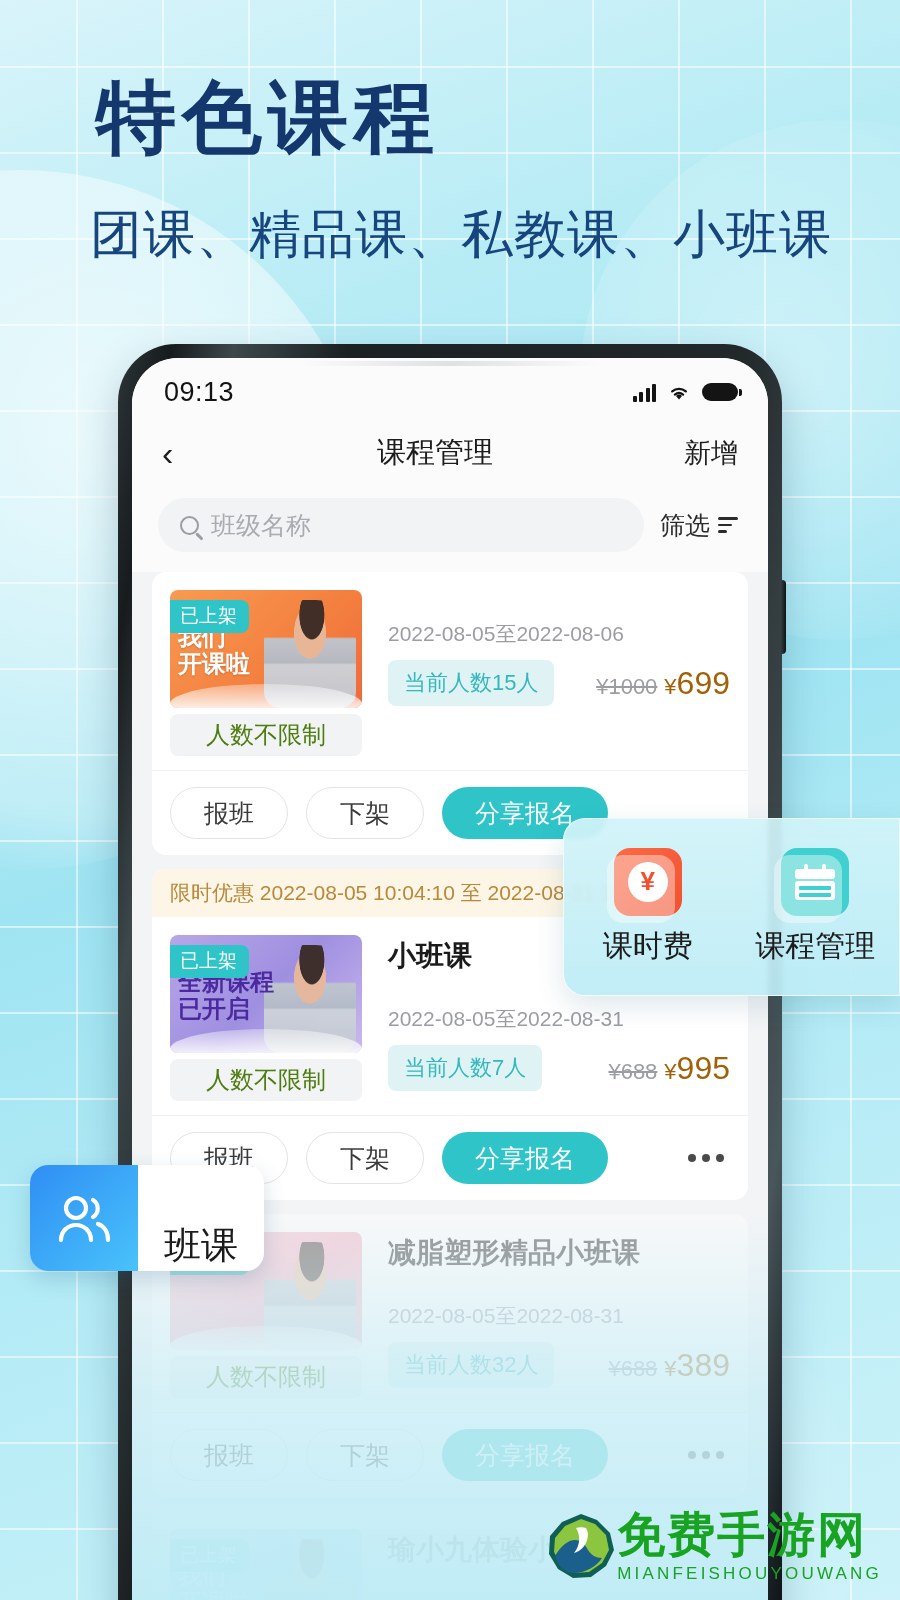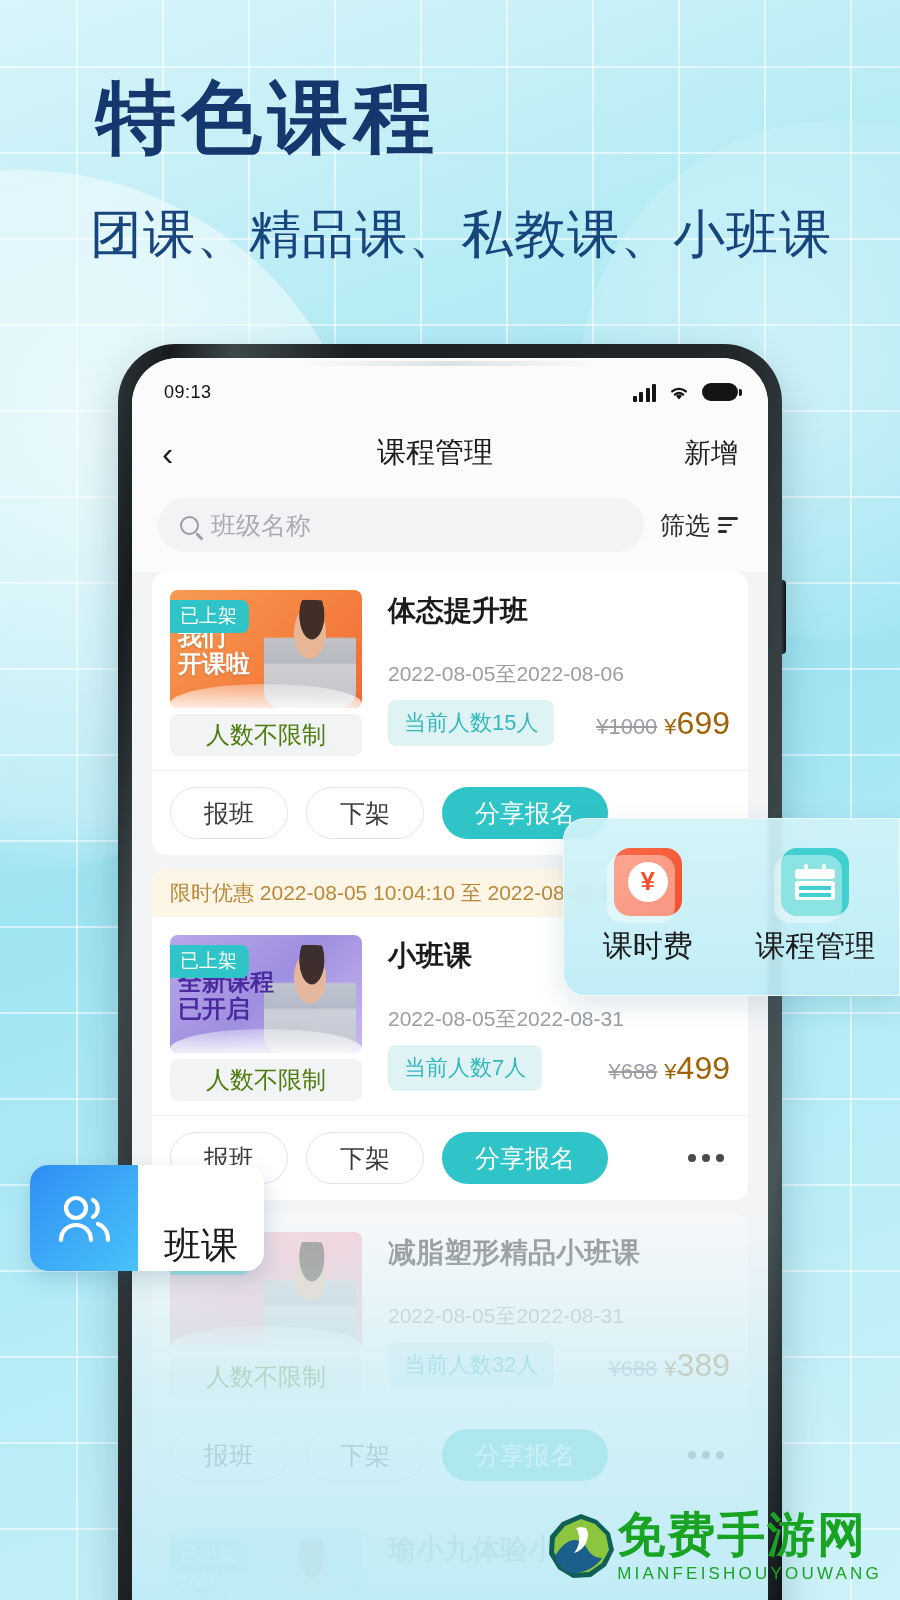--- a/index.html
+++ b/index.html
@@ -95,21 +95,21 @@
     background:radial-gradient(circle at 38% 34%, #2e6a52 0%, #123524 45%, #05100c 100%);
     box-shadow:0 0 0 1.5px #1d2427;
   }
 
   
   #statusbar{
     position:relative; z-index:26; height:58px;
     display:flex; align-items:center; justify-content:space-between;
     padding:10px 30px 0 32px; background:#fbfbfb;
   }
-  #status-time{ font-size:18px; color:#121212; font-weight:500; letter-spacing:.5px; }
+  #status-time{ font-size:27px; color:#121212; font-weight:500; letter-spacing:.5px; }
   #status-icons{ display:flex; align-items:center; gap:11px; }
   .bars{ display:flex; align-items:flex-end; gap:2.5px; height:19px; }
   .bars i{ width:4px; background:#141414; border-radius:1px; display:block; }
   .bars i:nth-child(1){height:6px}.bars i:nth-child(2){height:10px}
   .bars i:nth-child(3){height:14px}.bars i:nth-child(4){height:18px}
   #battery{
     width:36px; height:18px; border-radius:9px; background:#141414;
     position:relative;
   }
   #battery::after{
@@ -389,21 +389,20 @@
               <div class="thumb-floor"></div>
               <div class="thumb-badge">已上架</div>
               <div class="thumb-txt">
                 <div>我们</div>
                 <div>开课啦</div>
               </div>
             </div>
             <div class="thumb-cap">人数不限制</div>
           </div>
           <div class="card-info">
-            <div class="course-title">体态提升班</div>
             <div class="course-date">2022-08-05至2022-08-06</div>
             <div class="info-row">
               <div class="count-chip">当前人数15人</div>
               <div class="price-wrap">
                 <span class="price-old">¥1000</span>
                 <span class="price-new"><span class="yen">¥</span><span>699</span></span>
               </div>
             </div>
           </div>
         </div>
@@ -429,21 +428,21 @@
             </div>
             <div class="thumb-cap">人数不限制</div>
           </div>
           <div class="card-info">
             <div class="course-title">小班课</div>
             <div class="course-date">2022-08-05至2022-08-31</div>
             <div class="info-row">
               <div class="count-chip">当前人数7人</div>
               <div class="price-wrap">
                 <span class="price-old">¥688</span>
-                <span class="price-new"><span class="yen">¥</span><span>499</span></span>
+                <span class="price-new"><span class="yen">¥</span><span>995</span></span>
               </div>
             </div>
           </div>
         </div>
         <div class="card-actions">
           <div class="btn ghost">报班</div>
           <div class="btn ghost">下架</div>
           <div class="btn primary">分享报名</div>
           <div class="more-dots">
               <i></i>

